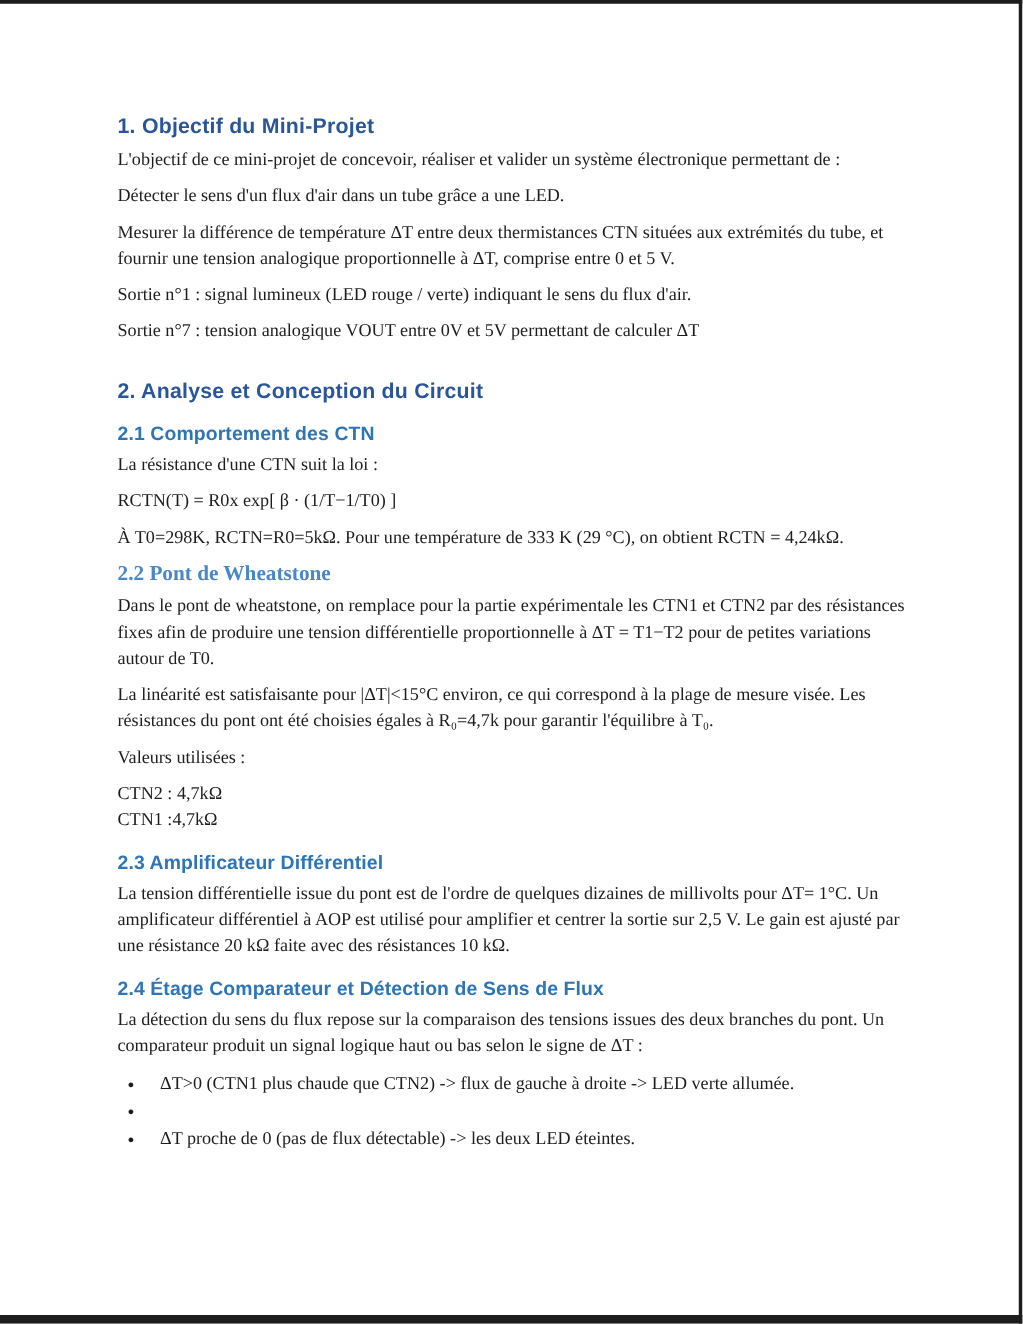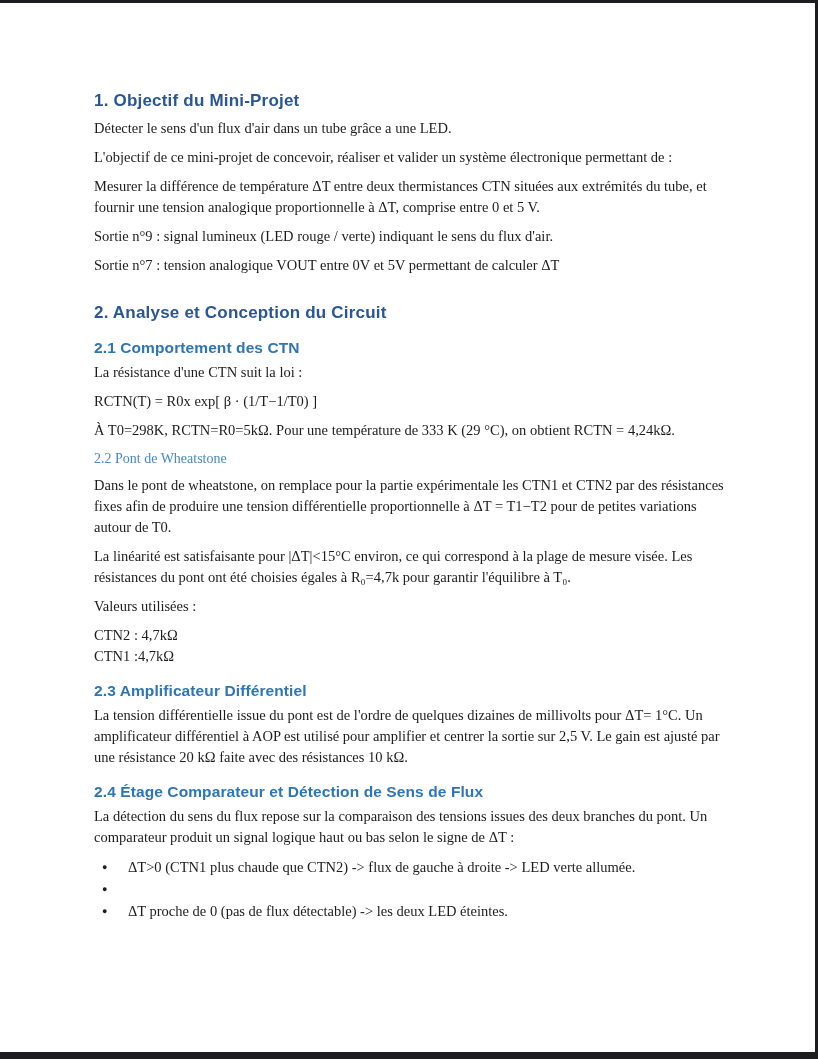--- a/index.html
+++ b/index.html
@@ -31,21 +31,21 @@
   }
   h1.first{margin-top:0;}
   h2{
     font-family:"Liberation Sans", sans-serif;
     font-size:15.5px;line-height:20px;font-weight:700;
     color:var(--h2);letter-spacing:.1px;
     margin:14px 0 4px;
   }
   h3{
     font-family:"Liberation Serif", serif;
-    font-size:14px;line-height:20px;font-weight:400;
+    font-size:17px;line-height:20px;font-weight:700;
     color:var(--h3);
     margin:2px 0 6px;
   }
   p{
     font-size:14.5px;line-height:21px;
     margin:0 0 8px;
   }
   p.preline{white-space:pre-line;font-family:Liberation Serif, serif;}
   ul.bullets{list-style:none;margin:6px 0 8px;padding:0;}
   ul.bullets li{
@@ -63,24 +63,24 @@
 </head>
 <body>
 
 <div class="edge edge-top"></div>
 <div class="edge edge-right"></div>
 <div class="edge edge-bottom"></div>
 
 <div class="content">
 
   <h1 class="first">1. Objectif du Mini-Projet</h1>
+  <p>L'objectif de ce mini-projet  de concevoir, réaliser et valider un système électronique permettant de :</p>
   <p>Détecter le sens d'un flux d'air dans un tube grâce a une LED.</p>
-  <p>L'objectif de ce mini-projet  de concevoir, réaliser et valider un système électronique permettant de :</p>
   <p>Mesurer la différence de température ΔT entre deux thermistances CTN situées aux extrémités du tube, et fournir une tension analogique proportionnelle à ΔT, comprise entre 0 et 5 V.</p>
-  <p>Sortie n°9 : signal lumineux (LED rouge / verte) indiquant le sens du flux d'air.</p>
+  <p>Sortie n°1 : signal lumineux (LED rouge / verte) indiquant le sens du flux d'air.</p>
   <p>Sortie n°7 : tension analogique VOUT entre 0V et 5V permettant de calculer ΔT</p>
 
   <h1>2. Analyse et Conception du Circuit</h1>
 
   <h2>2.1 Comportement des CTN</h2>
   <p>La résistance d'une CTN suit la loi :</p>
   <p>RCTN(T) = R0x exp[ β · (1/T−1/T0) ]</p>
   <p>À T0=298K, RCTN=R0=5kΩ. Pour une température de 333 K (29 °C), on obtient RCTN = 4,24kΩ.</p>
 
   <h3>2.2 Pont de Wheatstone</h3>

